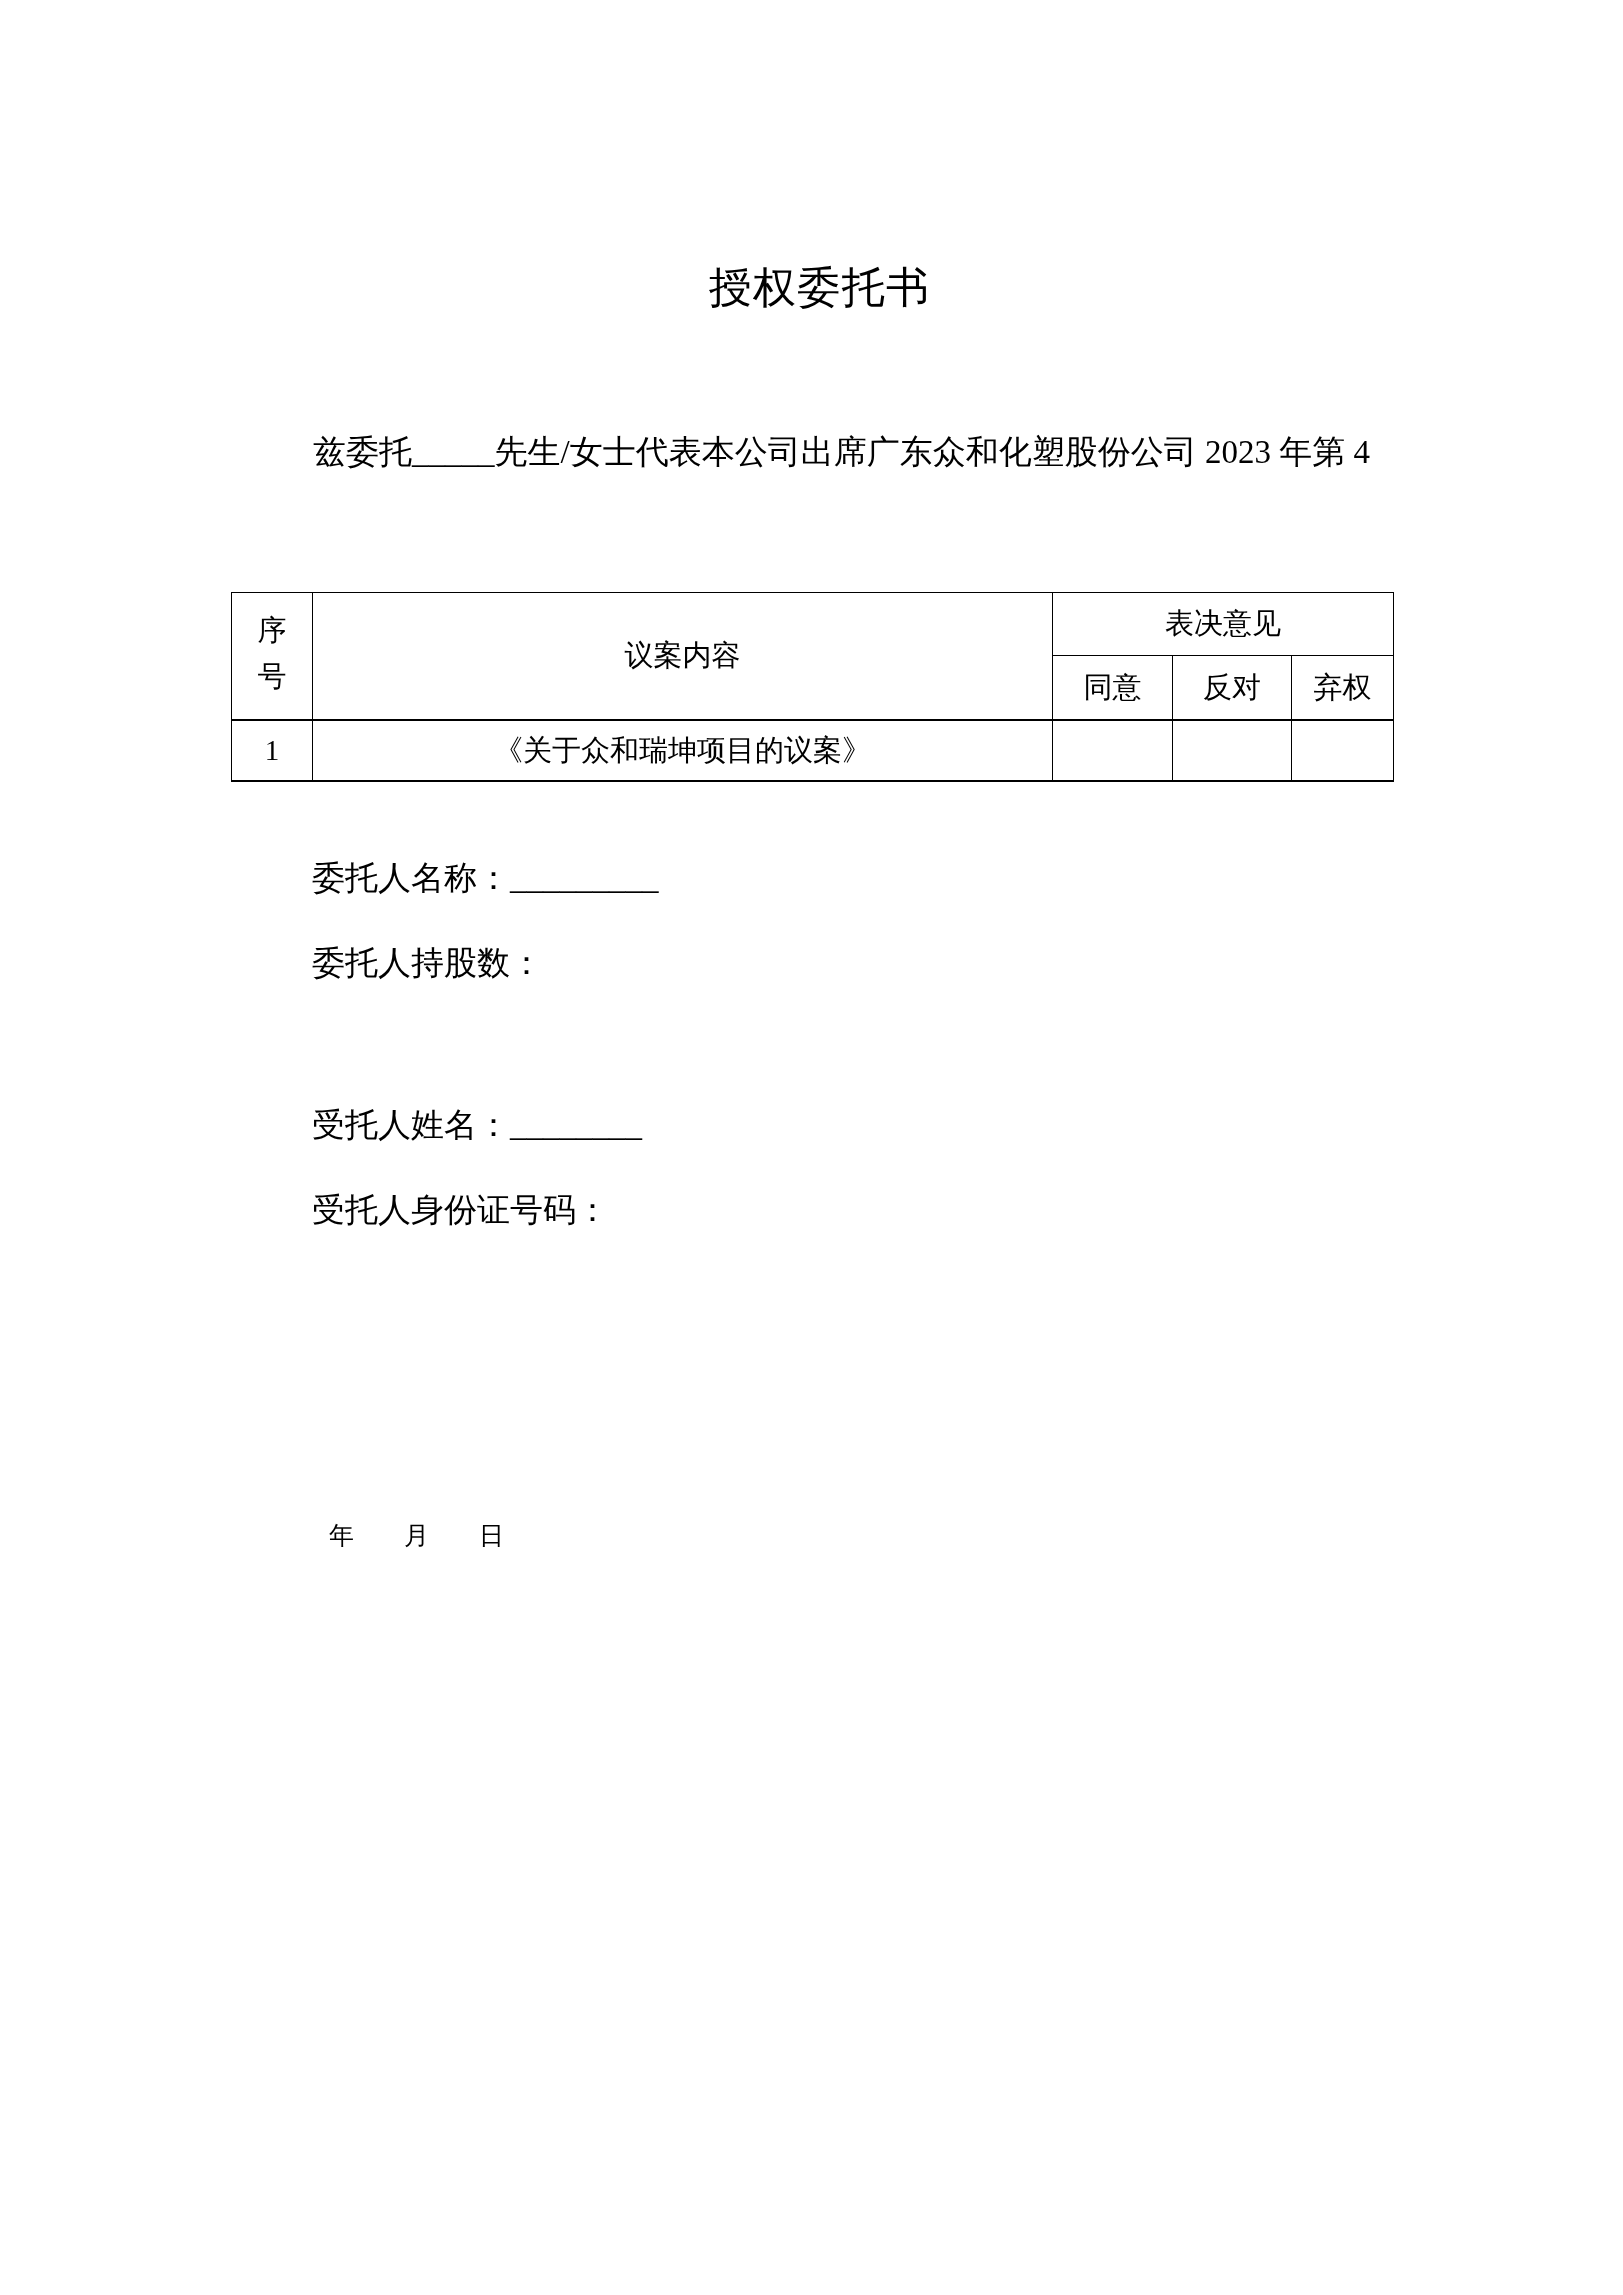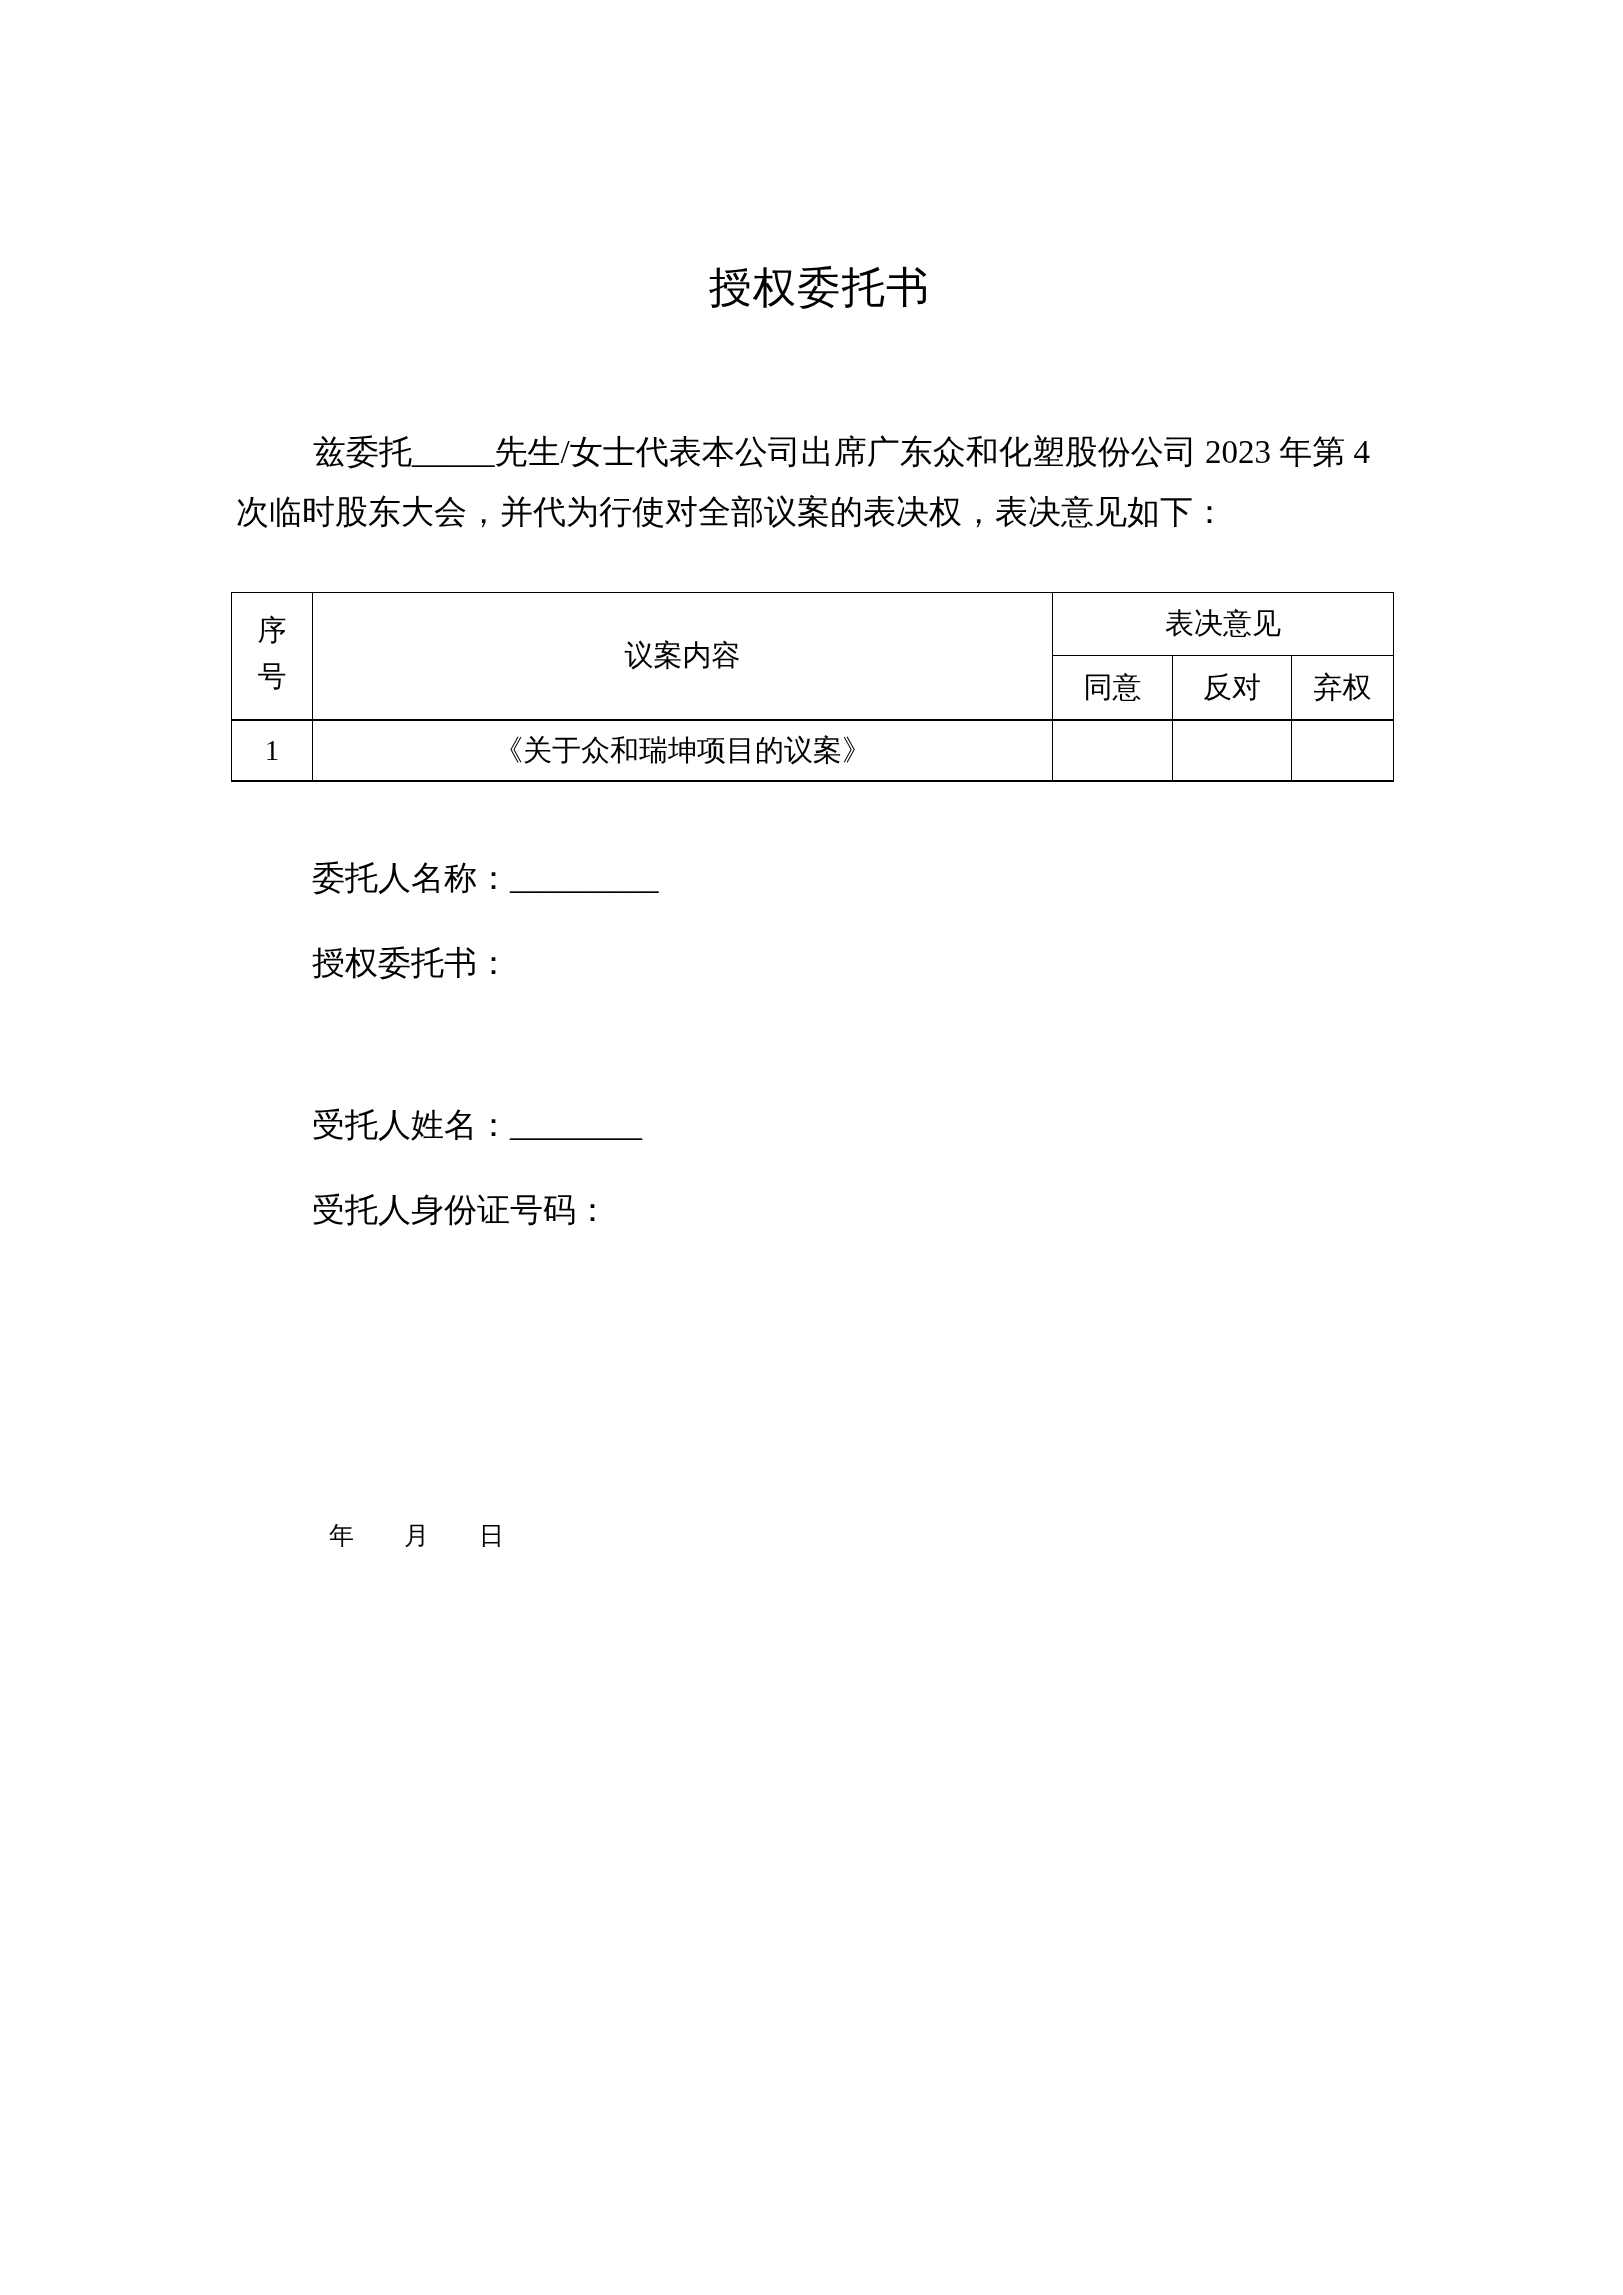--- a/index.html
+++ b/index.html
@@ -98,21 +98,20 @@
 </style>
 </head>
 <body>
 
 <div class="page">
 
   <div class="doc-title">授权委托书</div>
 
   <div class="intro">
     <div class="line line1">兹委托_____先生/女士代表本公司出席广东众和化塑股份公司 2023 年第 4</div>
-    <div class="line">次临时股东大会，并代为行使对全部议案的表决权，表决意见如下：</div>
   </div>
 
   <table class="proxy-table">
     <colgroup>
       <col class="col-index">
       <col class="col-content">
       <col class="col-agree">
       <col class="col-oppose">
       <col class="col-abstain">
     </colgroup>
@@ -134,21 +133,21 @@
         <td class="cell-content-left">《关于众和瑞坤项目的议案》</td>
         <td></td>
         <td></td>
         <td></td>
       </tr>
     </tbody>
   </table>
 
   <div class="field-line fl-1">委托人名称：_________</div>
 
-  <div class="field-line fl-2">授权委托书：</div>
+  <div class="field-line fl-2">委托人持股数：</div>
 
   <div class="field-line fl-3">受托人姓名：________</div>
 
   <div class="field-line fl-4">受托人身份证号码：</div>
 
   <div class="date-line">年　　月　　日</div>
 
 </div>
 
 

